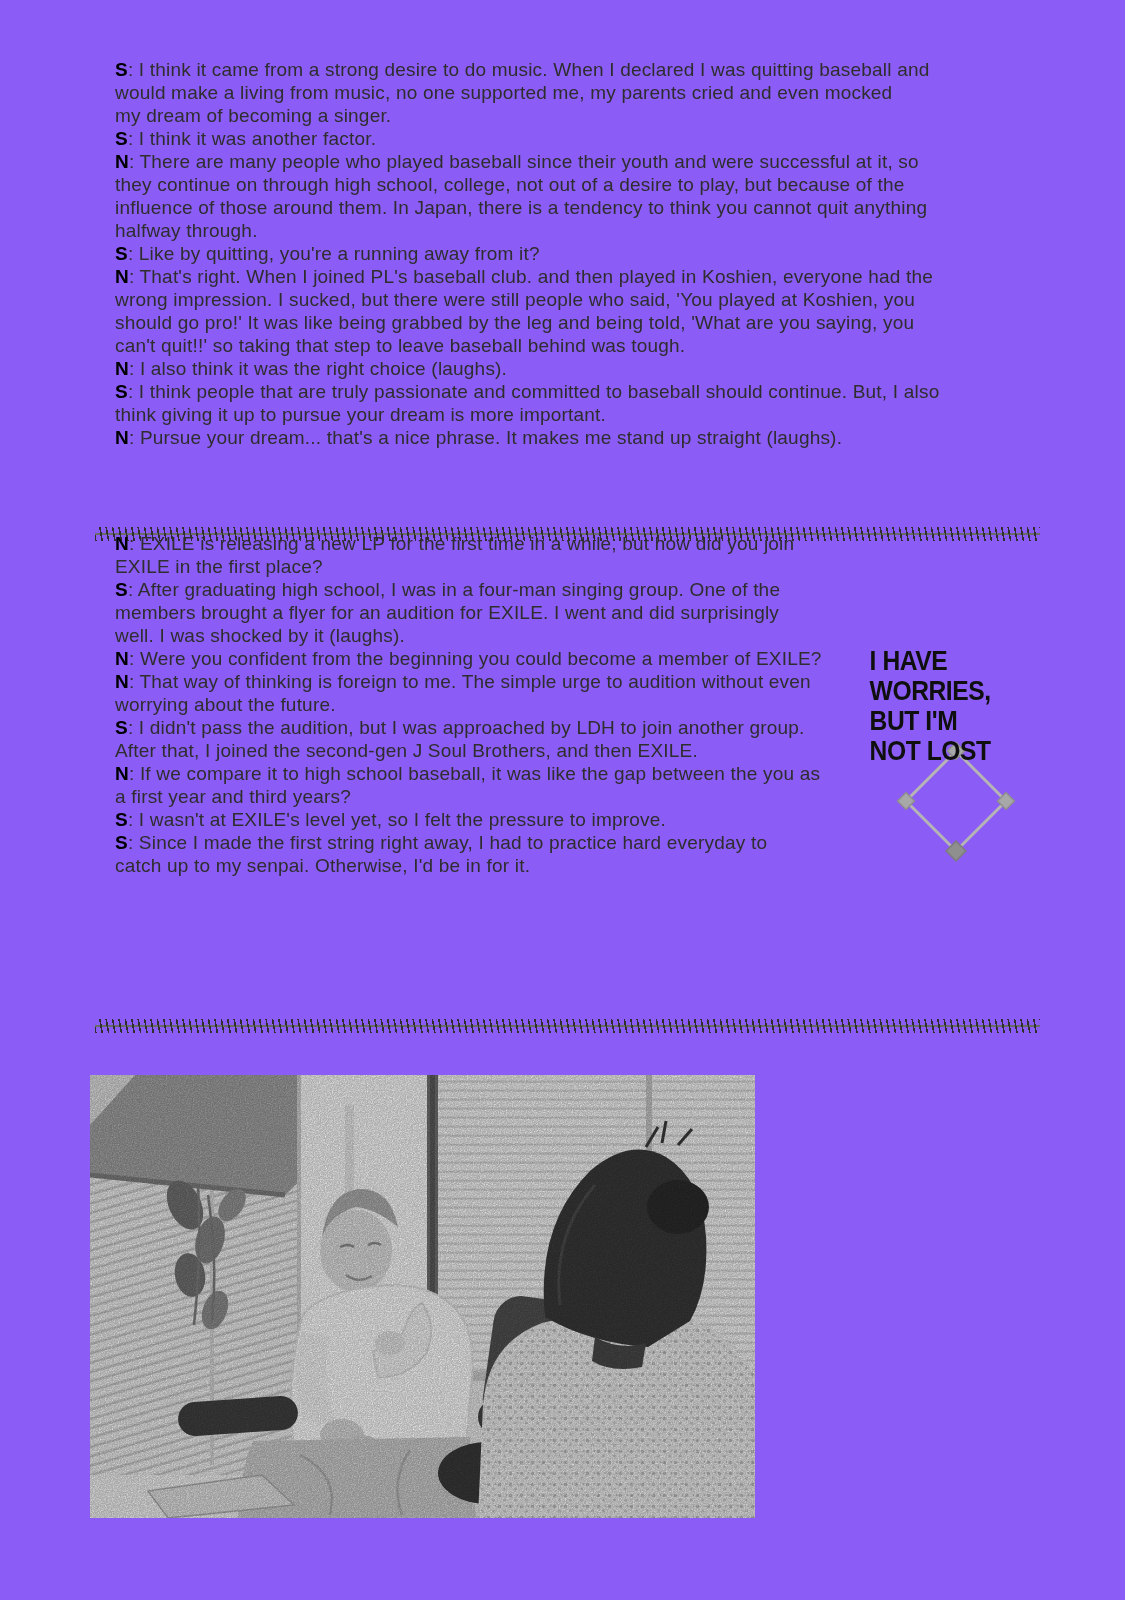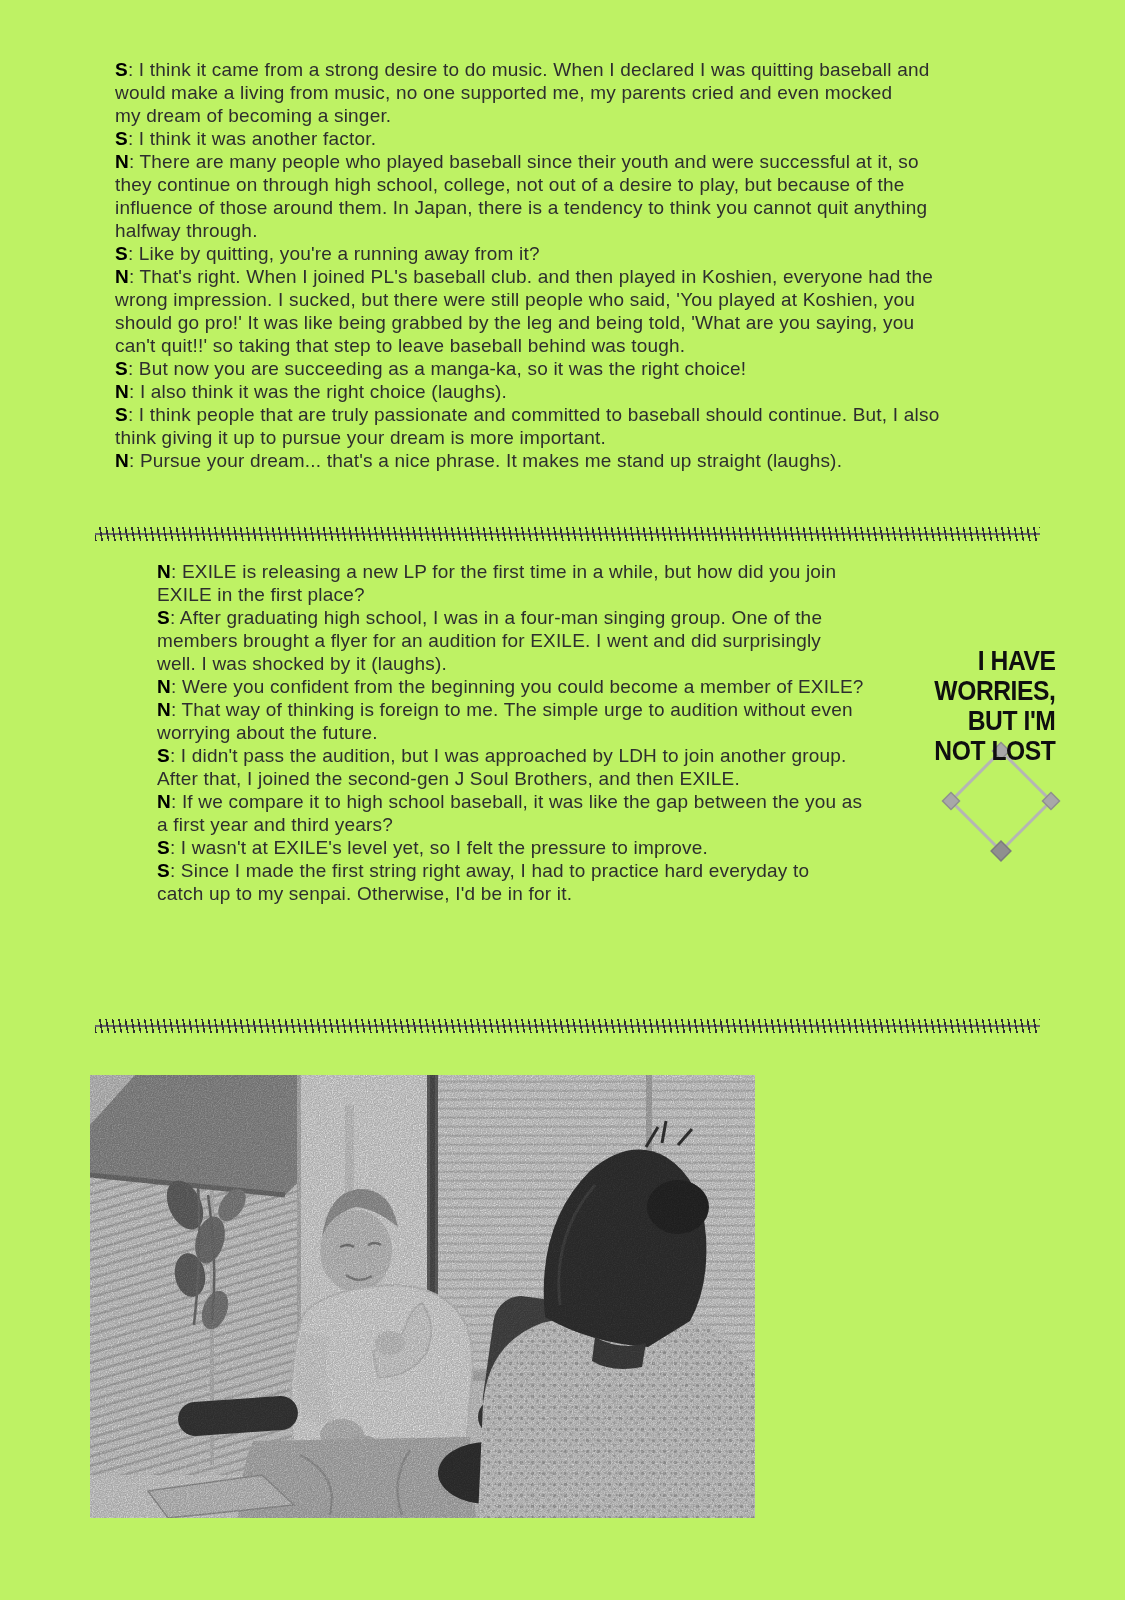--- a/index.html
+++ b/index.html
@@ -6,21 +6,21 @@
   .page{
     position:relative;
     width:1125px;height:1600px;
     background:#ffffff;
     font-family:"Liberation Sans",sans-serif;
     color:var(--text-color,#2e2e2e);
     overflow:hidden;
   }
   .dialogue-block{position:absolute;left:115px;width:932px;}
   .part1{top:58px;}
-  .part2{top:560px;width:810px;margin-left:42px;}
+  .part2{top:532px;width:810px;}
   p.dialogue{
     margin:0;
     font-size:19px;
     line-height:23px;
     letter-spacing:0.2px;
     white-space:pre-line;
     color:var(--text-color,#2e2e2e);
   }
   p.dialogue b.spk{font-weight:bold;color:#000;}
   .stitch{
@@ -30,22 +30,22 @@
         var(--stitch-color,#2f2f2f) 0 1.6px,
         transparent 1.6px 6.3px),
       linear-gradient(180deg,
         transparent 43%,
         #6a6a6a 43% 57%,
         transparent 57%);
   }
   .stitch-1{top:527px;}
   .stitch-2{top:1019px;}
   .pull-quote{
-    position:absolute;left:905px;top:646px;width:160px;
-    text-align:right;z-index:1;
+    position:absolute;left:860px;top:646px;width:160px;
+    text-align:left;z-index:1;
   }
   .pq-line{
     font-size:28px;line-height:30px;font-weight:bold;
     letter-spacing:-0.5px;
     transform:scaleX(0.88);
     color:var(--quote-color,#0f0f0f);
     white-space:nowrap;
     position:relative;z-index:2;
   }
   .diamond-wrap{
@@ -54,37 +54,36 @@
   }
   .photo{
     position:absolute;left:90px;top:1075px;width:665px;height:443px;
     background:#e9e9e9;
   }
   .photo svg{display:block;width:100%;height:100%;}
 </style>
 </head>
 <body>
 
-<div class="page" style="--text-color: #2e2e2e; --stitch-color: #2f2f2f; --quote-color: #0f0f0f; background: #bef264;">
+<div class="page" style="--text-color: #2e2e2e; --stitch-color: #2f2f2f; --quote-color: #0f0f0f; background: #8b5cf6;">
 
   <div class="dialogue-block part1">
       <p class="dialogue"><b class="spk">S</b>: I think it came from a strong desire to do music. When I declared I was quitting baseball and
 would make a living from music, no one supported me, my parents cried and even mocked
 my dream of becoming a singer.</p>
       <p class="dialogue"><b class="spk">S</b>: I think it was another factor.</p>
       <p class="dialogue"><b class="spk">N</b>: There are many people who played baseball since their youth and were successful at it, so
 they continue on through high school, college, not out of a desire to play, but because of the
 influence of those around them. In Japan, there is a tendency to think you cannot quit anything
 halfway through.</p>
       <p class="dialogue"><b class="spk">S</b>: Like by quitting, you're a running away from it?</p>
       <p class="dialogue"><b class="spk">N</b>: That's right. When I joined PL's baseball club. and then played in Koshien, everyone had the
 wrong impression. I sucked, but there were still people who said, 'You played at Koshien, you
 should go pro!' It was like being grabbed by the leg and being told, 'What are you saying, you
 can't quit!!' so taking that step to leave baseball behind was tough.</p>
-      <p class="dialogue"><b class="spk">S</b>: But now you are succeeding as a manga-ka, so it was the right choice!</p>
       <p class="dialogue"><b class="spk">N</b>: I also think it was the right choice (laughs).</p>
       <p class="dialogue"><b class="spk">S</b>: I think people that are truly passionate and committed to baseball should continue. But, I also
 think giving it up to pursue your dream is more important.</p>
       <p class="dialogue"><b class="spk">N</b>: Pursue your dream... that's a nice phrase. It makes me stand up straight (laughs).</p>
     </div>
 
   <div class="stitch stitch-1"></div>
 
   <div class="dialogue-block part2">
       <p class="dialogue"><b class="spk">N</b>: EXILE is releasing a new LP for the first time in a while, but how did you join

